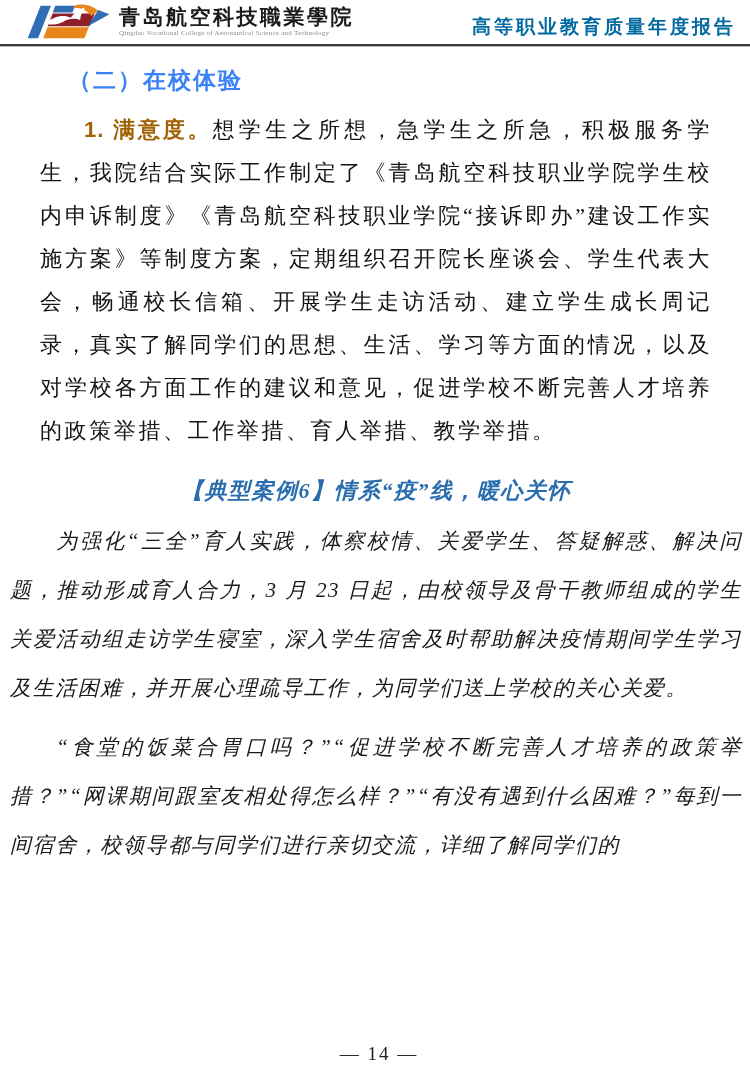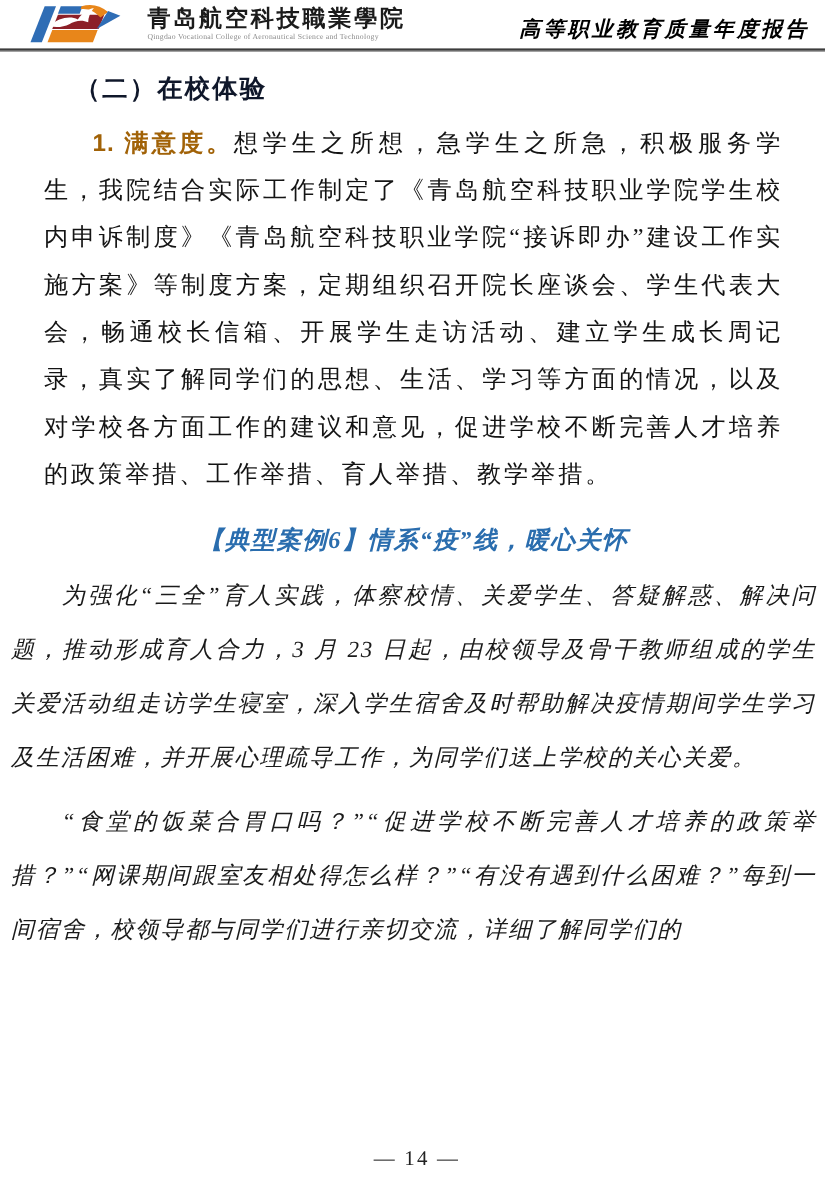--- a/index.html
+++ b/index.html
@@ -8,38 +8,38 @@
     font-family:"Liberation Serif","DejaVu Serif",serif;
     position:relative;overflow:hidden;
   }
   .page{width:750px;height:1081px;position:relative;}
 
   
   .header{
     height:44px;display:flex;align-items:flex-end;justify-content:space-between;
     padding:3px 14px 3px 26px;box-sizing:border-box;
   }
-  .brand{display:flex;align-items:center;gap:22px;}
+  .brand{display:flex;align-items:center;gap:7px;}
   .logo-svg{width:86px;height:38px;display:block;}
   .brand-text{display:flex;flex-direction:column;line-height:1.05;}
   .cn-name{
     font-weight:bold;font-size:21px;letter-spacing:2.5px;color:#1b1b1b;
     font-family:"Liberation Serif","DejaVu Serif",serif;
   }
   .en-name{font-size:7px;color:#8a8a8a;letter-spacing:0.25px;margin-top:2px;}
   .report-title{
-    font-weight:bold;font-size:19px;letter-spacing:3px;color:#000000;
-    padding-bottom:1px;white-space:nowrap;font-style:italic;
+    font-weight:bold;font-size:19px;letter-spacing:3px;color:#0369a1;
+    padding-bottom:1px;white-space:nowrap;
   }
   .rule{height:2px;background:#3d3d3d;border-bottom:1px solid #b5b5b5;}
 
   
   .content{padding:12px 38px 0 40px;}
   .section-heading{
-    color:#0f172a;font-family:Liberation Sans, sans-serif;
+    color:#3b82f6;font-family:Liberation Sans, sans-serif;
     font-weight:bold;font-size:23px;letter-spacing:2px;
     margin:6px 0 12px 28px;
   }
   p.body{
     font-size:22px;line-height:43px;letter-spacing:2.6px;
     text-align:justify;text-indent:2em;margin:0;
   }
   .lead{
     color:#a16207;font-weight:bold;
     font-family:"Liberation Sans","DejaVu Sans",sans-serif;

